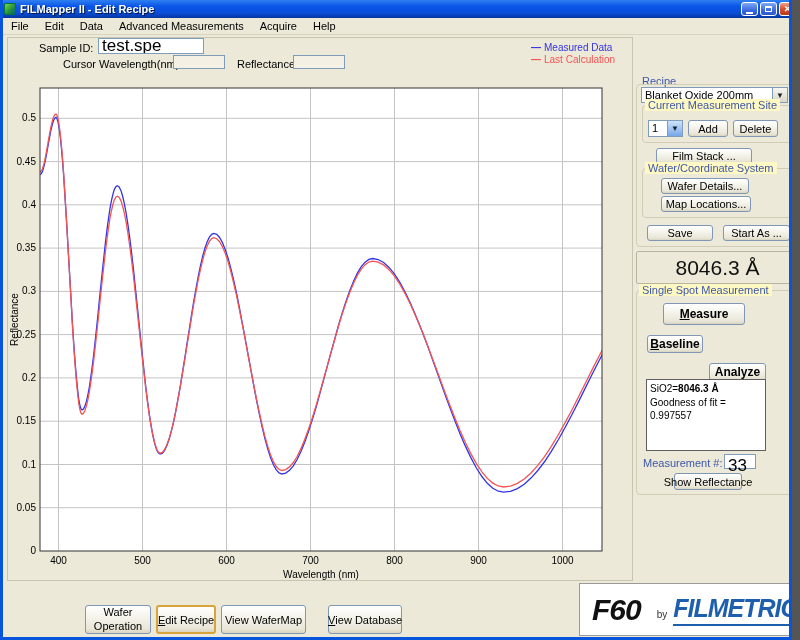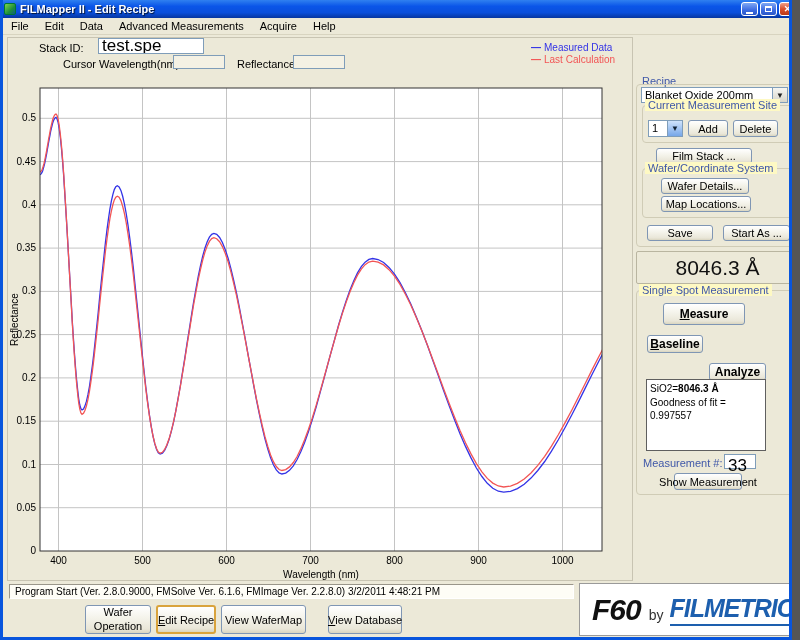--- a/index.html
+++ b/index.html
@@ -57,21 +57,21 @@
     display:flex;align-items:center;justify-content:center;font-size:21px;color:#111;
     background:#ece9d8;}
   .results-box{position:absolute;background:#fff;border:1px solid #5f5f5f;
     font-size:10px;padding:2px 3px;line-height:1.35;}
   .statusbar{position:absolute;background:#fefdf6;border:1px solid;
     border-color:#9a968a #fff #fff #9a968a;font-size:10px;display:flex;align-items:center;
     padding:0 5px;white-space:nowrap;overflow:hidden;}
   .logo-box{position:absolute;background:#fff;border:1px solid #9a9a9a;
     display:flex;align-items:center;padding:0 12px;}
   .logo-model{font-style:italic;font-weight:bold;font-size:30px;color:#111;letter-spacing:-1px;}
-  .logo-by{font-size:14px;color:#333;margin:10px 6px 0 8px;}
+  .logo-by{font-size:10px;color:#333;margin:10px 6px 0 16px;}
   .logo-brand{font-style:italic;font-weight:bold;font-size:25px;color:#1d5fae;
     letter-spacing:-1px;border-bottom:2px solid #1d5fae;padding-bottom:1px;}
   svg text{font-family:"Liberation Sans",sans-serif;}
   u{text-decoration:underline;}
 </style>
 </head>
 <body>
 
 <div class="window">
 
@@ -93,21 +93,21 @@
     <div class="menu-item">File</div>
     <div class="menu-item">Edit</div>
     <div class="menu-item">Data</div>
     <div class="menu-item">Advanced Measurements</div>
     <div class="menu-item">Acquire</div>
     <div class="menu-item">Help</div>
   </div>
 
   <div class="chart-region"></div>
 
-  <div class="label" style="left:36px;top:42px;">Stack ID:</div>
+  <div class="label" style="left:36px;top:42px;">Sample ID:</div>
   <input class="textbox" style="left: 95px; top: 38px; width: 106px; height: 16px;" value="test.spe">
 
   <div class="label" style="left:60px;top:58px;">Cursor Wavelength(nm):</div>
   <div class="textbox readout" style="left:170px;top:55px;width:52px;height:14px;"></div>
   <div class="label" style="left:234px;top:58px;">Reflectance:</div>
   <div class="textbox readout" style="left:290px;top:55px;width:52px;height:14px;"></div>
 
   <div class="legend-row" style="left: 528px; top: 42px; color: rgb(51, 51, 230);">
     <span class="legend-dash">—</span><span>Measured Data</span>
   </div>
@@ -203,23 +203,22 @@
   <div class="btn bold" style="left:706px;top:335px;width:57px;height:18px;margin-top:28px;">Analyze</div>
 
   <div class="results-box" style="left:643px;top:379px;width:120px;height:72px;">
     <div><span>SiO2=</span><b>8046.3 Å</b></div>
     <div>Goodness of fit = 0.997557</div>
   </div>
 
   <div class="label freelabel" style="left:640px;top:457px;width:78px;text-align:right;">Measurement #:</div>
   <div class="textbox" style="left:721px;top:454px;width:32px;height:15px;">33</div>
 
-  <div class="btn" style="left:671px;top:473px;width:68px;height:17px;">Show Measurement</div>
-
-  <div class="statusbar" style="left:6px;top:584px;width:565px;height:15px;">Program Start (Ver. 2.8.0.9000, FMSolve Ver. 6.1.6, FMImage Ver. 2.2.8.0)  3/2/2011 4:48:21 PM</div>
+  <div class="btn" style="left:671px;top:473px;width:68px;height:17px;">Show Reflectance</div>
+
 
   <div class="btn" style="left:12px;top:638px;width:66px;height:29px;white-space:normal;line-height:1.2;">Cassette Operation</div>
   <div class="btn" style="left:82px;top:605px;width:66px;height:29px;text-align:center;white-space:normal;line-height:1.2;">Wafer Operation</div>
   <div class="btn default-ring" style="left:153px;top:605px;width:60px;height:29px;"><u>E</u>dit Recipe</div>
   <div class="btn" style="left:218px;top:605px;width:85px;height:29px;">View WaferMap</div>
   <div class="btn" style="left:325px;top:605px;width:74px;height:29px;"><u>V</u>iew Database</div>
 
   <div class="logo-box" style="left:576px;top:583px;width:221px;height:53px;">
     <span class="logo-model">F60</span>
     <span class="logo-by">by</span>

